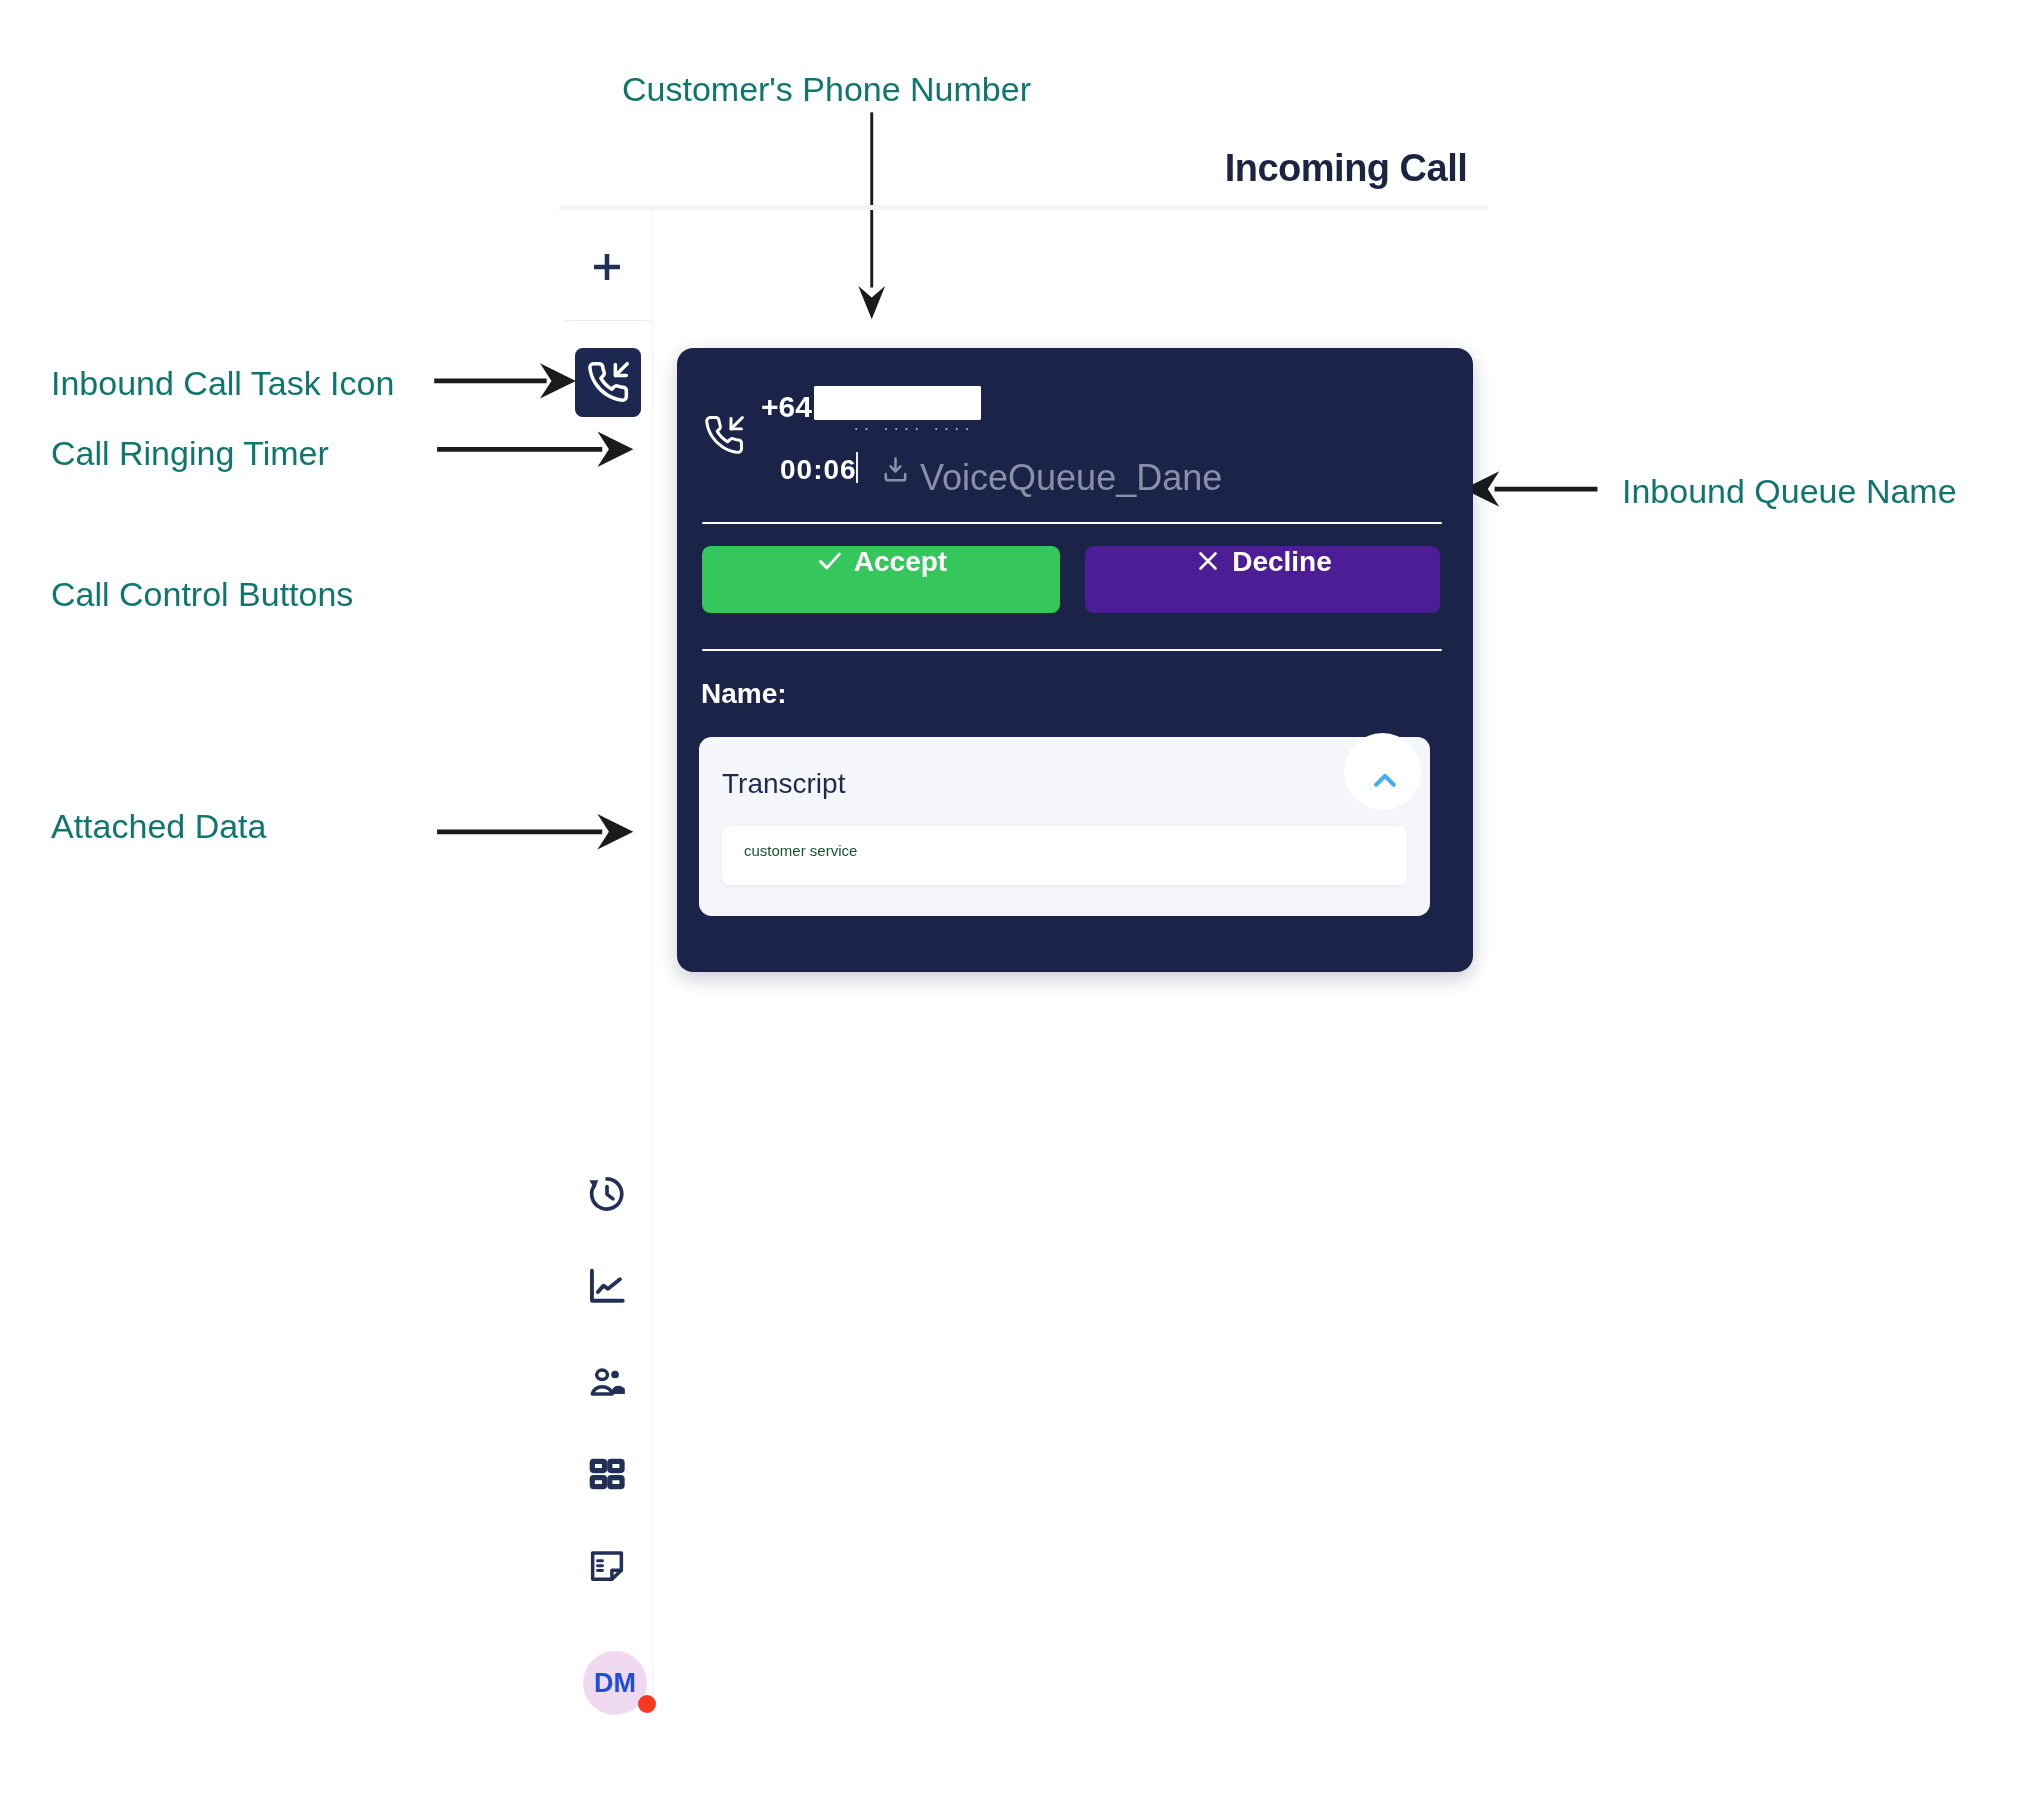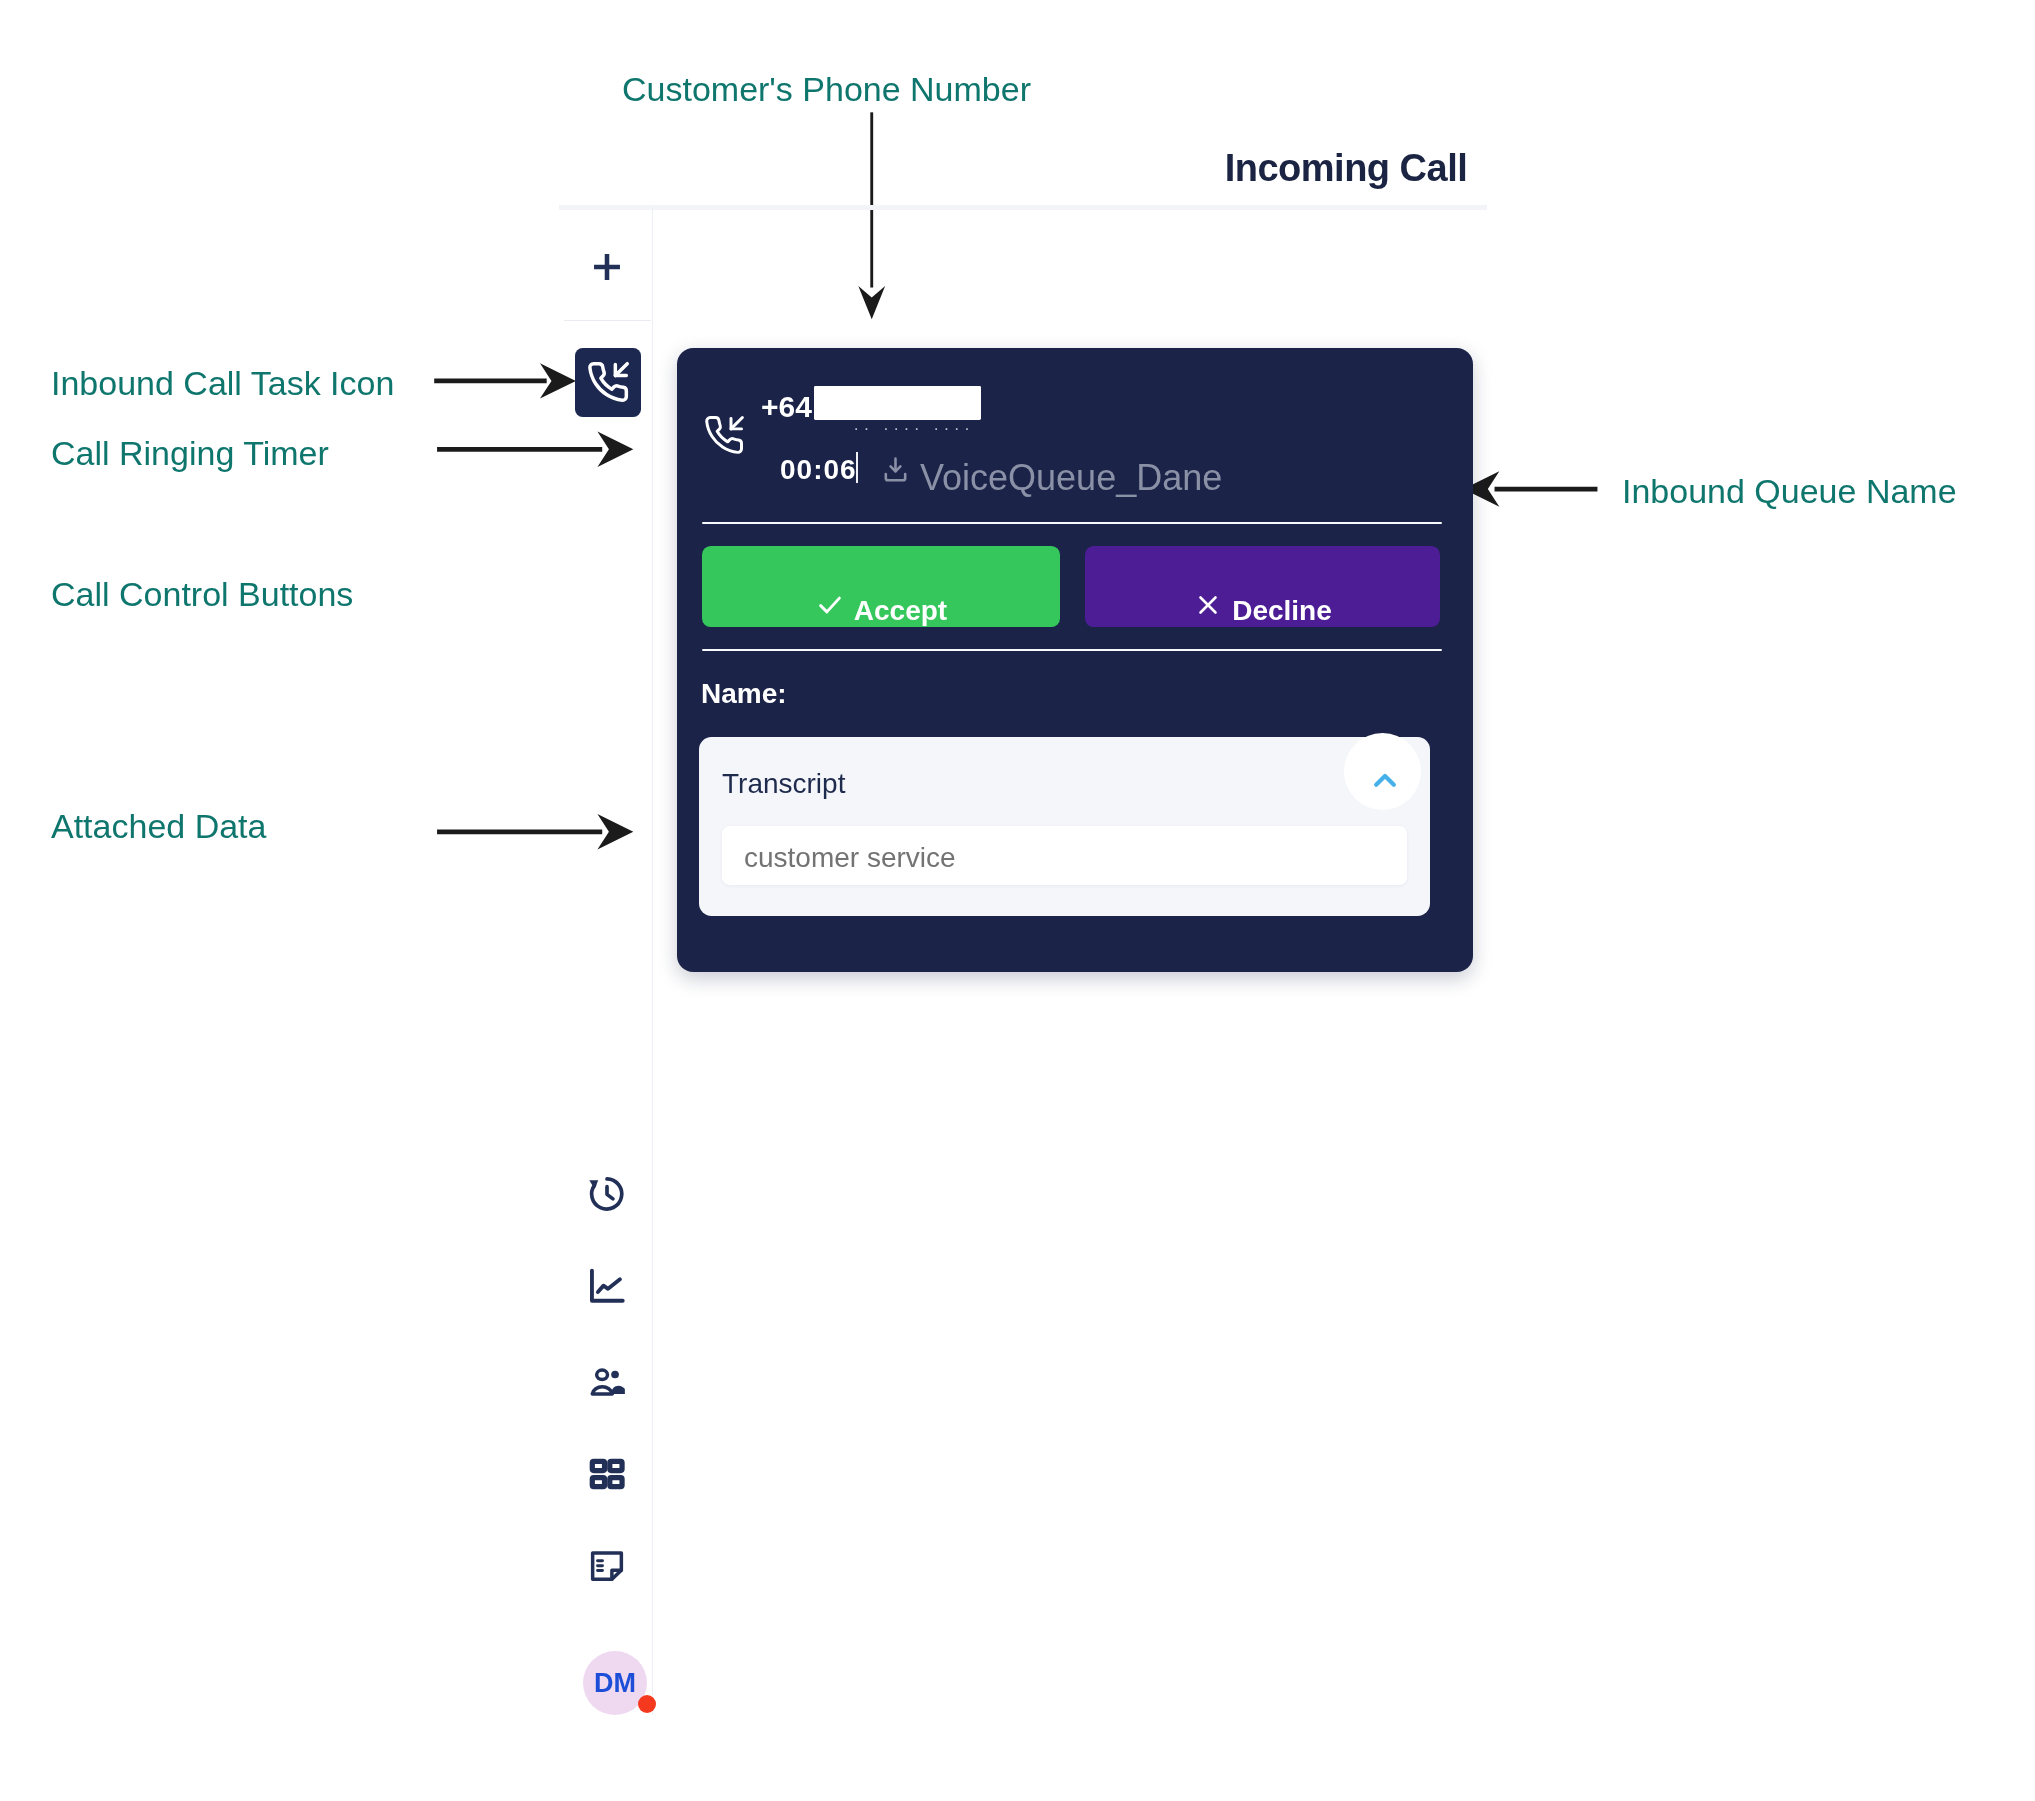--- a/index.html
+++ b/index.html
@@ -49,35 +49,35 @@
   #redact-dots{position:absolute;left:158px;top:71px;width:158px;text-align:center;
                font-size:16.3px;letter-spacing:4.8px;color:rgba(255,255,255,.72);}
   #timer{position:absolute;left:103px;top:106px;font-size:28px;font-weight:700;letter-spacing:1px;}
   #pipe{position:absolute;left:179px;top:104px;width:2.4px;height:31px;background:#eef0f6;}
   #dl-icon{position:absolute;left:203px;top:106px;width:31px;height:31px;color:#8a91a6;}
   #dl-icon svg{width:100%;height:100%;}
   #queue-name{position:absolute;left:243px;top:109px;font-size:36px;color:#8a91a6;}
   .divider{position:absolute;left:25px;width:740px;height:2.4px;background:#f8f9fc;border-radius:1px;}
   #div1{top:174px;}
   #div2{top:301px;}
-  .btn{position:absolute;top:198px;height:81px;border-radius:8.6px;display:flex;align-items:flex-end;
+  .btn{position:absolute;top:198px;height:67px;border-radius:8.6px;display:flex;align-items:flex-start;
        justify-content:center;gap:9px;font-size:28px;font-weight:700;color:#ffffff;cursor:pointer;}
   #btn-accept{left:25px;width:358px;background:#35c75c;}
   #btn-decline{left:408px;width:355px;background:#4c1d95;}
   .btn svg{width:30px;height:30px;}
   #name-label{position:absolute;left:24px;top:330px;font-size:28px;font-weight:700;}
 
   #attached{position:absolute;left:22px;top:389px;width:731px;height:179px;background:#f4f6fa;border-radius:12.4px;}
   #attached-title{position:absolute;left:23px;top:31px;font-size:28px;color:#1f2b4d;}
   #halo{position:absolute;left:645px;top:-3.8px;width:77px;height:77px;border-radius:50%;background:#ffffff;}
   #chevron{position:absolute;left:664px;top:21px;width:44px;height:44px;color:#45b1e8;cursor:pointer;}
   #chevron svg{width:100%;height:100%;}
   #attached-value-box{position:absolute;left:23px;top:89px;width:685px;height:59px;background:#ffffff;
                       border-radius:7.7px;box-shadow:0 1px 3.8px rgba(30,40,80,.06);}
-  #attached-value{position:absolute;left:22px;top:16.3px;font-size:28px;color:#737373;}
+  #attached-value{position:absolute;left:22px;top:16.3px;font-size:15px;color:#14532d;}
 
   
   #ann-customer{left:622px;top:70px;}
   #ann-task{left:51px;top:364px;}
   #ann-timer{left:51px;top:434px;}
   #ann-control{left:51px;top:575px;}
   #ann-attached{left:51px;top:807px;}
   #ann-queue{left:1622px;top:472px;}
 </style>
 </head>

